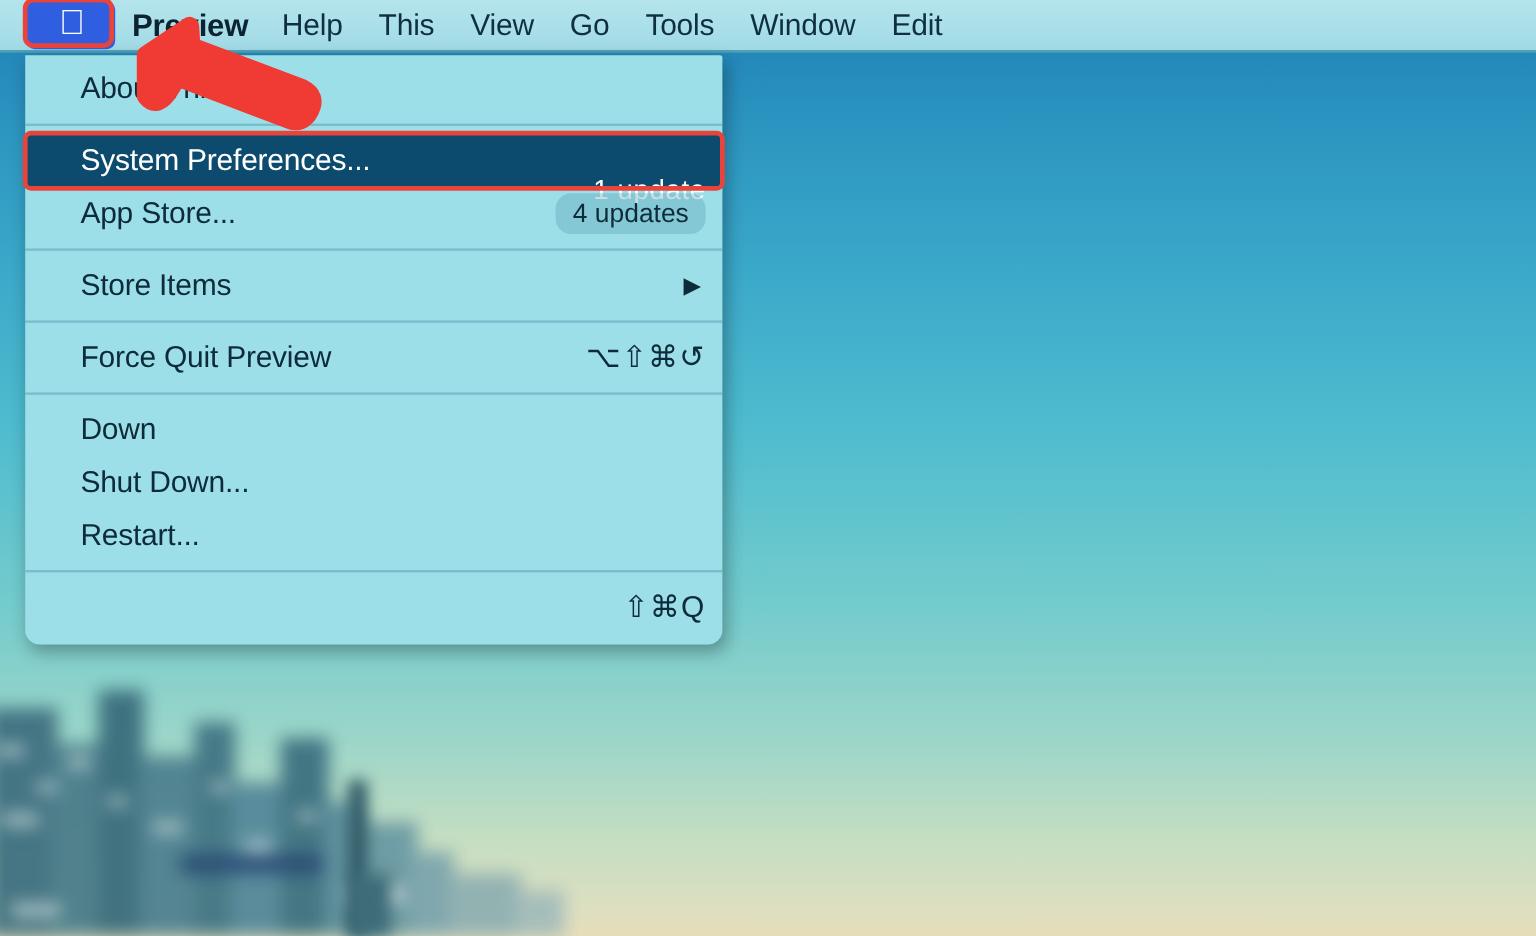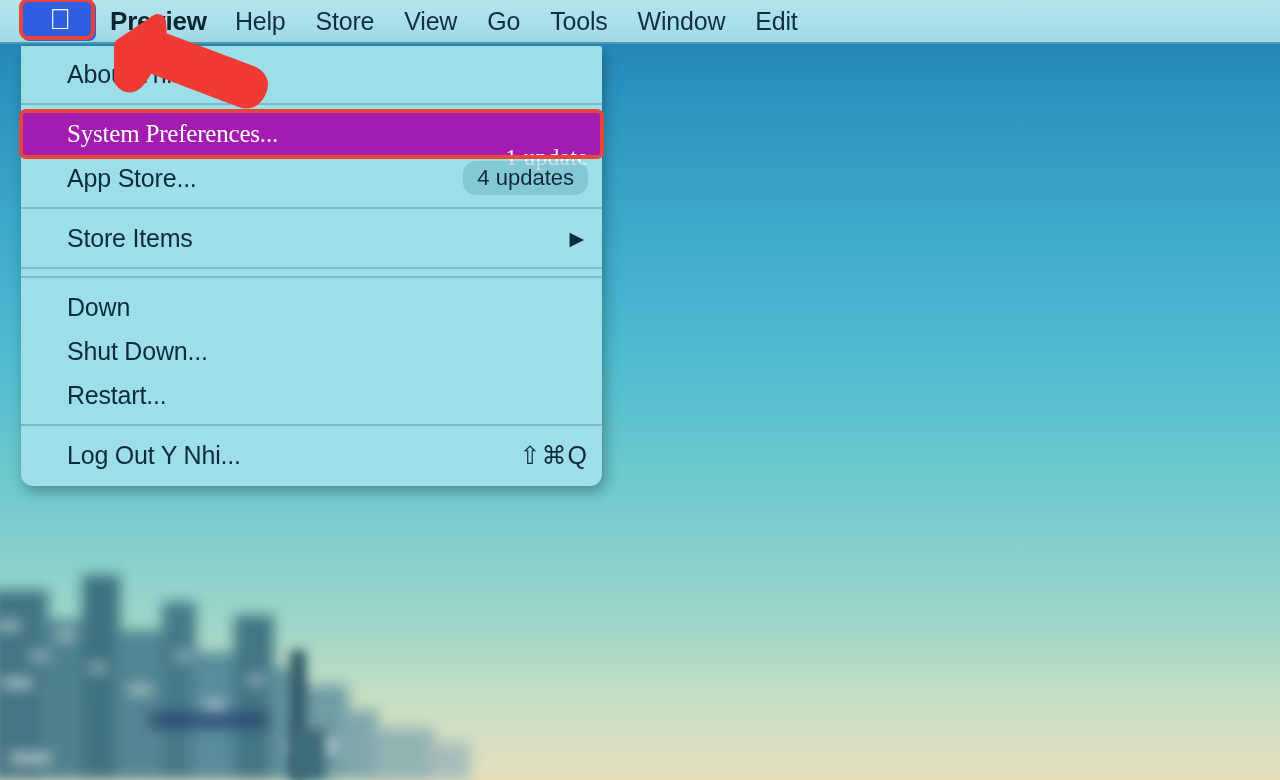--- a/index.html
+++ b/index.html
@@ -204,23 +204,22 @@
     color: #0d2b38;
     letter-spacing: 1px;
   }
   .mi .submenu-arrow {
     font-size: 19px;
     color: #0d2b38;
     padding-right: 4px;
   }
 
   .mi.selected {
-    background: #a21caf;
+    background: #0c4a6e;
     color: #ffffff;
-    font-family: Liberation Serif, serif;
   }
   .mi.selected .right { color: #ffffff; margin-top: 48px; }
 
   .sel-redbox {
     position: absolute;
     left: -2px;
     top: -3px;
     right: -2px;
     bottom: -3px;
     border: 4px solid #e8443b;
@@ -292,21 +291,21 @@
   </div>
 
   <div class="menubar">
     <div class="apple-menu">
       <div class="apple-highlight"></div>
       <span class="apple-glyph"></span>
       <div class="apple-redbox"></div>
     </div>
     <div class="menu-title">Preview</div>
     <div class="menu-entry">Help</div>
-    <div class="menu-entry">Store</div>
+    <div class="menu-entry">This</div>
     <div class="menu-entry">View</div>
     <div class="menu-entry">Go</div>
     <div class="menu-entry">Tools</div>
     <div class="menu-entry">Window</div>
     <div class="menu-entry">Edit</div>
   </div>
 
   <div class="dropdown">
 
     <div class="mi">
@@ -331,37 +330,41 @@
     <div class="sep"></div>
 
     <div class="mi">
       <span class="label">Store Items</span>
       <span class="spacer"></span>
       <span class="submenu-arrow">▶</span>
     </div>
 
     <div class="sep"></div>
 
+    <div class="mi">
+      <span class="label">Force Quit Preview</span>
+      <span class="spacer"></span>
+      <span class="shortcut">⌥⇧⌘↺</span>
+    </div>
 
     <div class="sep"></div>
 
     <div class="mi">
       <span class="label">Down</span>
     </div>
     <div class="mi">
       <span class="label">Shut Down...</span>
     </div>
     <div class="mi">
       <span class="label">Restart...</span>
     </div>
 
     <div class="sep"></div>
 
     <div class="mi">
-      <span class="label">Log Out Y Nhi...</span>
       <span class="spacer"></span>
       <span class="shortcut">⇧⌘Q</span>
     </div>
 
   </div>
 
   <svg class="arrow-anno" viewBox="0 0 160 100">
     <path d="M 10 34
              L 46 10
              L 47 27

